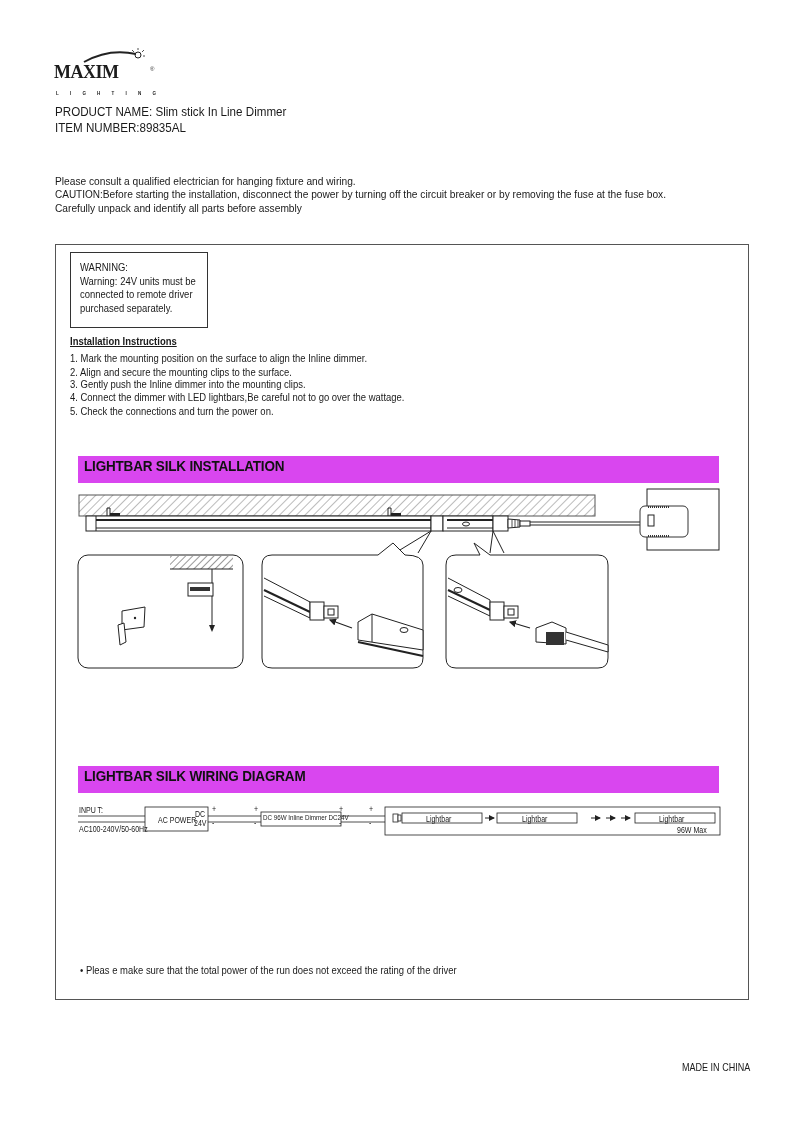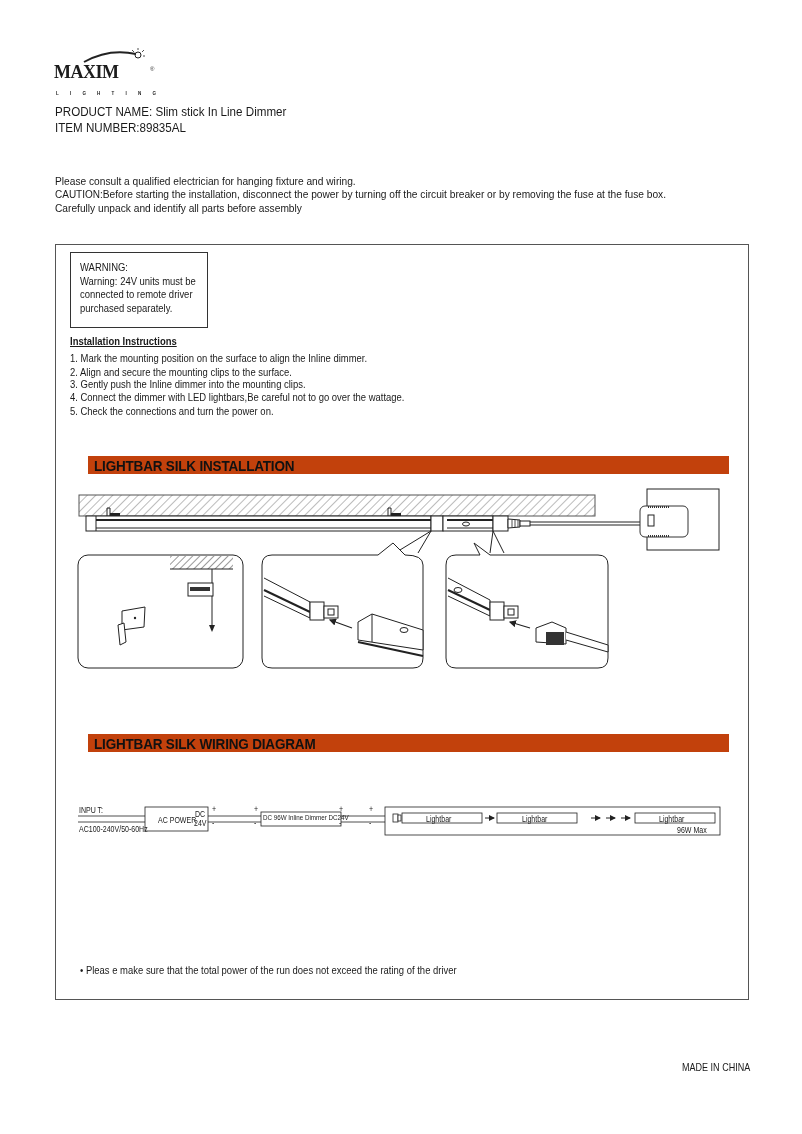--- a/index.html
+++ b/index.html
@@ -22,21 +22,21 @@
 
     
     #frame { left: 55px; top: 244px; width: 694px; height: 756px; border: 1px solid #555; }
 
     #warning-box { left: 70px; top: 252px; width: 138px; height: 76px; border: 1.5px solid #333; padding: 8px 0 3px 9px; }
     #warning-box .wl { font-size: 11px; line-height: 13.5px; transform: scaleX(0.86); transform-origin: left top; white-space: nowrap; }
 
     #install-title { left: 70px; top: 335px; font-size: 11px; font-weight: bold; text-decoration: underline; transform: scaleX(0.86); transform-origin: left top; white-space: nowrap; }
     .step { left: 70px; font-size: 11px; transform: scaleX(0.86); transform-origin: left top; white-space: nowrap; }
 
-    .section-bar { left: 78px; width: 641px; height: 18px; background: #c2410c; margin-left: 10px; }
+    .section-bar { left: 78px; width: 641px; height: 27px; background: #d946ef; }
     .section-bar span { position: absolute; left: 6px; top: 1px; font-size: 15px; font-weight: bold; color: #111; transform: scaleX(0.9); transform-origin: left top; white-space: nowrap; letter-spacing: -0.2px; }
 
     svg { position: absolute; overflow: visible; }
 
     .diag-text { font-size: 9px; transform: scaleX(0.78); transform-origin: left top; white-space: nowrap; }
 
     #bullet-note { left: 80px; top: 964px; font-size: 11px; transform: scaleX(0.86); transform-origin: left top; white-space: nowrap; }
     #made-in { left: 682px; top: 1061px; font-size: 10.5px; transform: scaleX(0.86); transform-origin: left top; white-space: nowrap; }
   </style>
 </head>
@@ -175,21 +175,21 @@
     <rect x="490" y="52" width="14" height="18" fill="#fff" stroke="#222"></rect>
     <rect x="504" y="56" width="14" height="12" fill="#fff" stroke="#222"></rect>
     <rect x="508" y="59" width="6" height="6" fill="#fff" stroke="#222"></rect>
     <line x1="530" y1="78" x2="510" y2="72" stroke="#222" stroke-width="1.2" marker-end="url(#ah2)"></line>
     <path d="M536 78 L552 72 L566 78 L566 94 L536 92 Z" fill="#fff" stroke="#222"></path>
     <rect x="546" y="82" width="18" height="13" fill="#333"></rect>
     <path d="M566 82 L608 95 L608 102 L566 90" fill="#fff" stroke="#222"></path>
   </g>
 </svg>
 
-<div class="abs section-bar" style="top:734px;">
+<div class="abs section-bar" style="top:766px;">
   <span>LIGHTBAR SILK WIRING DIAGRAM</span>
 </div>
 
 <svg width="802" height="50" style="left:0;top:800px;">
   <line x1="78" y1="16" x2="145" y2="16" stroke="#222" stroke-width="0.8"></line>
   <line x1="78" y1="22" x2="145" y2="22" stroke="#222" stroke-width="0.8"></line>
   <rect x="145" y="7" width="63" height="24" fill="#fff" stroke="#222" stroke-width="0.8"></rect>
   <line x1="208" y1="16" x2="261" y2="16" stroke="#222" stroke-width="0.8"></line>
   <line x1="208" y1="22" x2="261" y2="22" stroke="#222" stroke-width="0.8"></line>
   <rect x="261" y="12" width="80" height="14" fill="#fff" stroke="#222" stroke-width="0.8"></rect>

